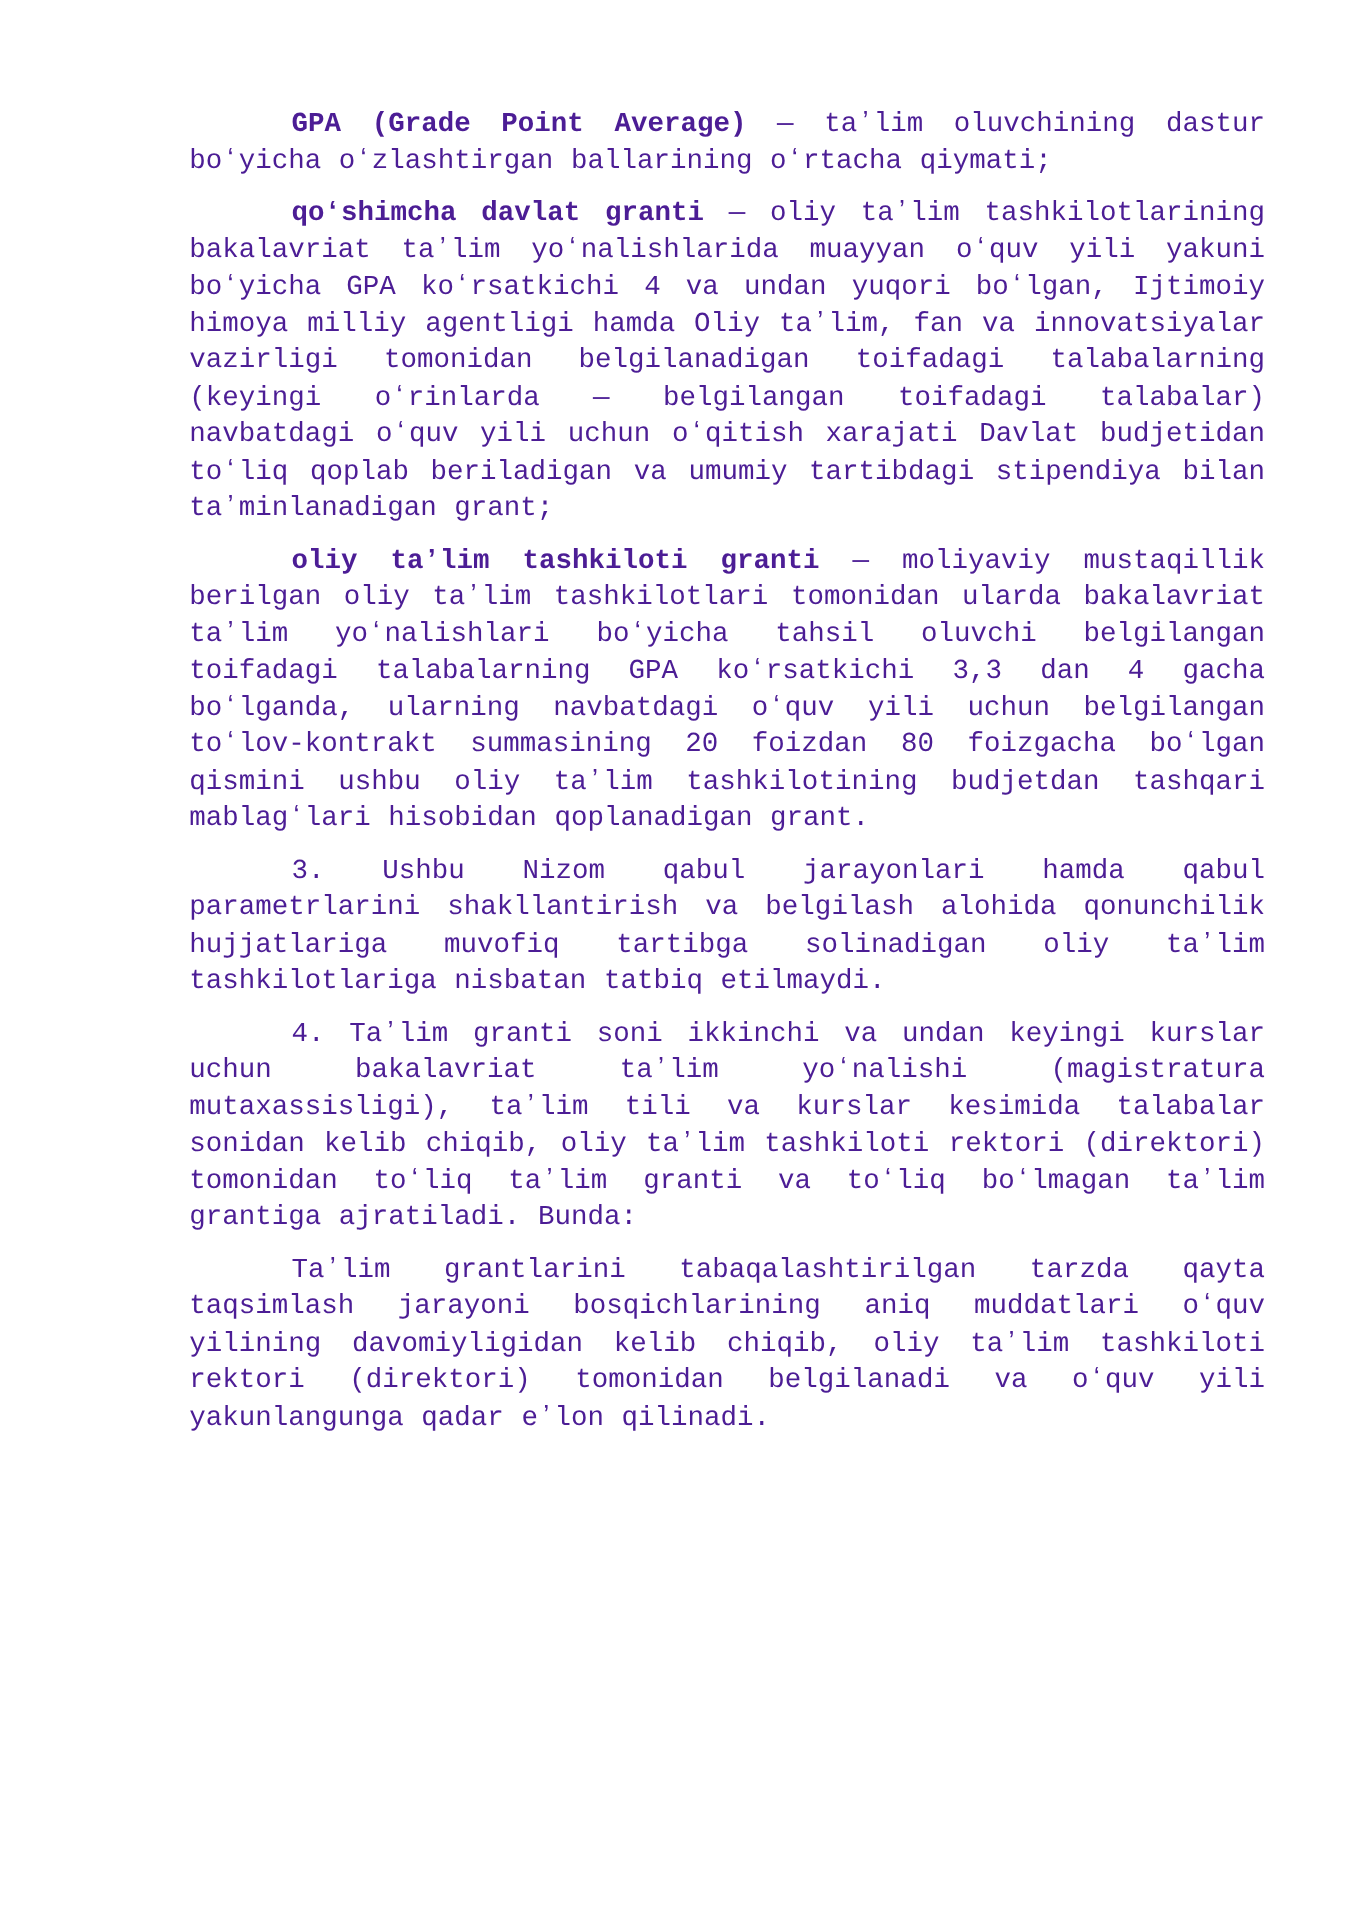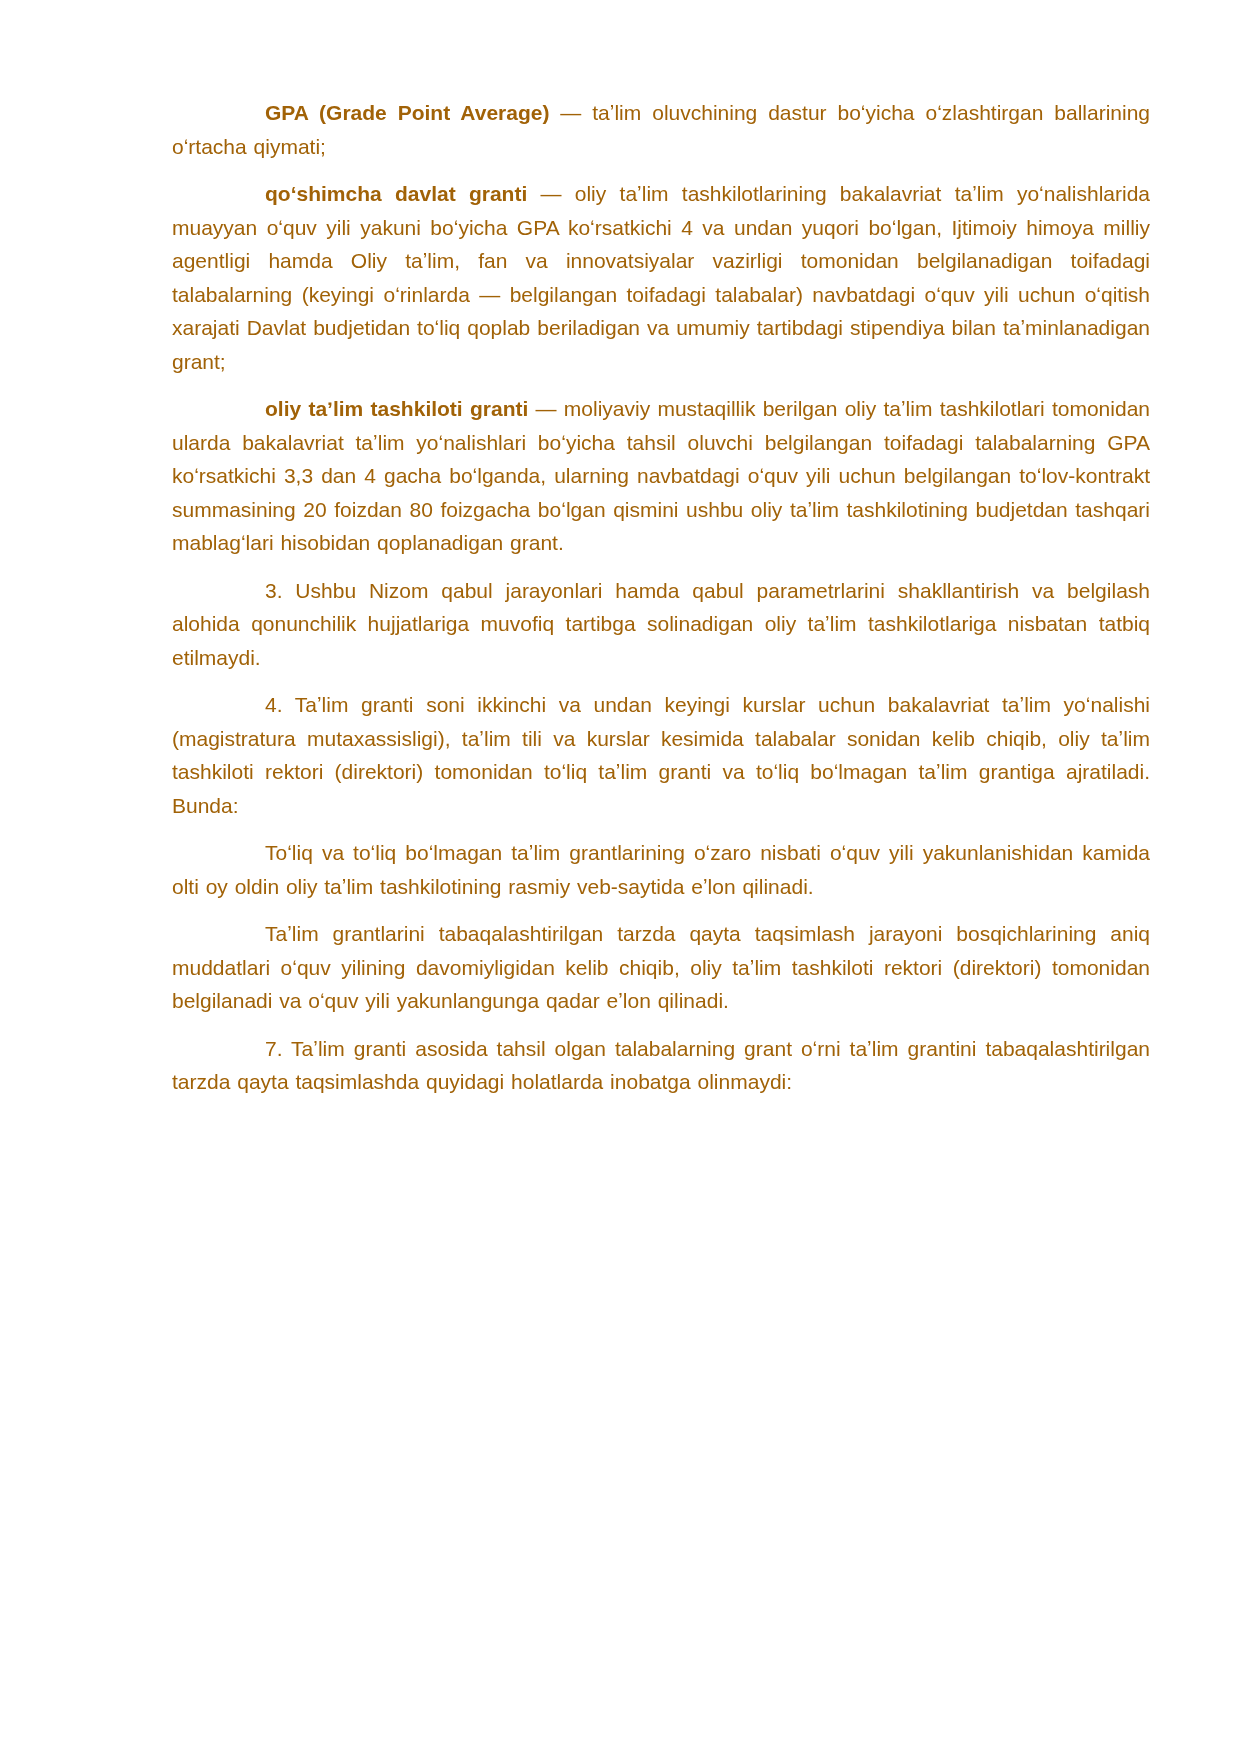--- a/index.html
+++ b/index.html
@@ -11,24 +11,24 @@
     position: relative;
     box-sizing: border-box;
     width: 1240px;
     height: 1755px;
     background: #ffffff;
     padding: 96px 90px 0 172px;
     overflow: hidden;
   }
   .page p {
     margin: 0 0 14px 0;
-    font-family: Liberation Sans, sans-serif;
-    font-size: 21px;
+    font-family: Liberation Mono, monospace;
+    font-size: 25px;
     line-height: 33.5px;
-    color: #a16207;
+    color: #4c1d95;
     text-align: justify;
     text-indent: 93px;
     word-spacing: 1px;
   }
   .page p b.term {
     font-weight: bold;
   }
 </style>
 </head>
 <body>
@@ -39,20 +39,18 @@
   <p><b class="term">qoʻshimcha davlat granti</b><span> — oliy taʼlim tashkilotlarining bakalavriat taʼlim yoʻnalishlarida muayyan oʻquv yili yakuni boʻyicha GPA koʻrsatkichi 4 va undan yuqori boʻlgan, Ijtimoiy himoya milliy agentligi hamda Oliy taʼlim, fan va innovatsiyalar vazirligi tomonidan belgilanadigan toifadagi talabalarning (keyingi oʻrinlarda — belgilangan toifadagi talabalar) navbatdagi oʻquv yili uchun oʻqitish xarajati Davlat budjetidan toʻliq qoplab beriladigan va umumiy tartibdagi stipendiya bilan taʼminlanadigan grant;</span></p>
 
   <p><b class="term">oliy taʼlim tashkiloti granti</b><span> — moliyaviy mustaqillik berilgan oliy taʼlim tashkilotlari tomonidan ularda bakalavriat taʼlim yoʻnalishlari boʻyicha tahsil oluvchi belgilangan toifadagi talabalarning GPA koʻrsatkichi 3,3 dan 4 gacha boʻlganda, ularning navbatdagi oʻquv yili uchun belgilangan toʻlov-kontrakt summasining 20 foizdan 80 foizgacha boʻlgan qismini ushbu oliy taʼlim tashkilotining budjetdan tashqari mablagʻlari hisobidan qoplanadigan grant.</span></p>
 
   <p><b class="term"></b><span>3. Ushbu Nizom qabul jarayonlari hamda qabul parametrlarini shakllantirish va belgilash alohida qonunchilik hujjatlariga muvofiq tartibga solinadigan oliy taʼlim tashkilotlariga nisbatan tatbiq etilmaydi.</span></p>
 
   <p><b class="term"></b><span>4. Taʼlim granti soni ikkinchi va undan keyingi kurslar uchun bakalavriat taʼlim yoʻnalishi (magistratura mutaxassisligi), taʼlim tili va kurslar kesimida talabalar sonidan kelib chiqib, oliy taʼlim tashkiloti rektori (direktori) tomonidan toʻliq taʼlim granti va toʻliq boʻlmagan taʼlim grantiga ajratiladi. Bunda:</span></p>
 
 
 
-  <p><b class="term"></b><span>Toʻliq va toʻliq boʻlmagan taʼlim grantlarining oʻzaro nisbati oʻquv yili yakunlanishidan kamida olti oy oldin oliy taʼlim tashkilotining rasmiy veb-saytida eʼlon qilinadi.</span></p>
 
 
   <p><b class="term"></b><span>Taʼlim grantlarini tabaqalashtirilgan tarzda qayta taqsimlash jarayoni bosqichlarining aniq muddatlari oʻquv yilining davomiyligidan kelib chiqib, oliy taʼlim tashkiloti rektori (direktori) tomonidan belgilanadi va oʻquv yili yakunlangunga qadar eʼlon qilinadi.</span></p>
 
 
-  <p><b class="term"></b><span>7. Taʼlim granti asosida tahsil olgan talabalarning grant oʻrni taʼlim grantini tabaqalashtirilgan tarzda qayta taqsimlashda quyidagi holatlarda inobatga olinmaydi:</span></p>
 </div>
 
 </body></html>

